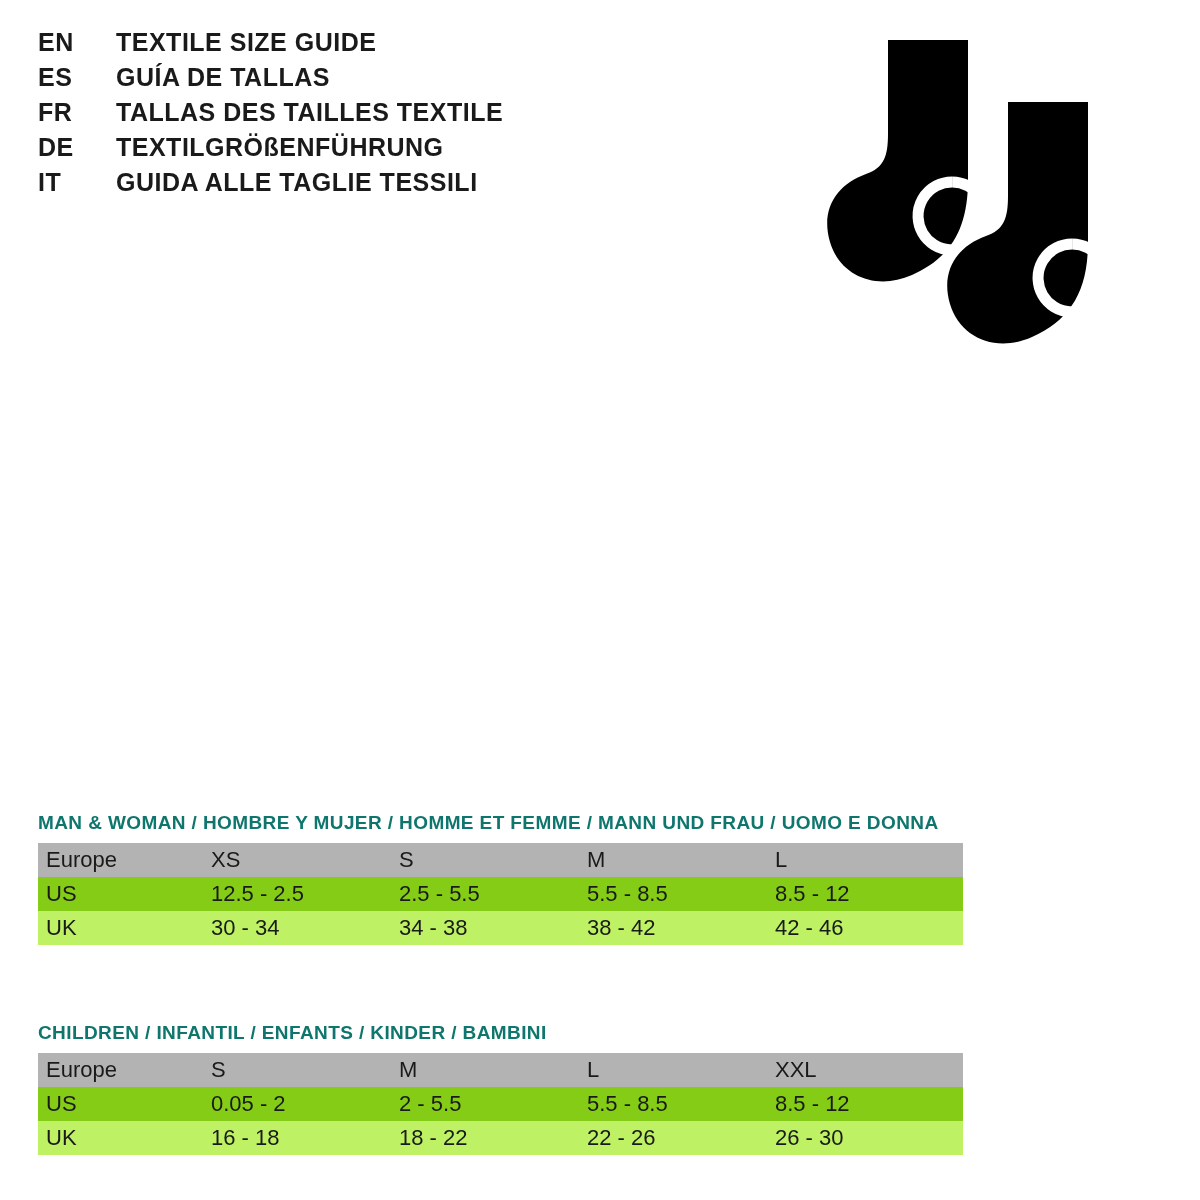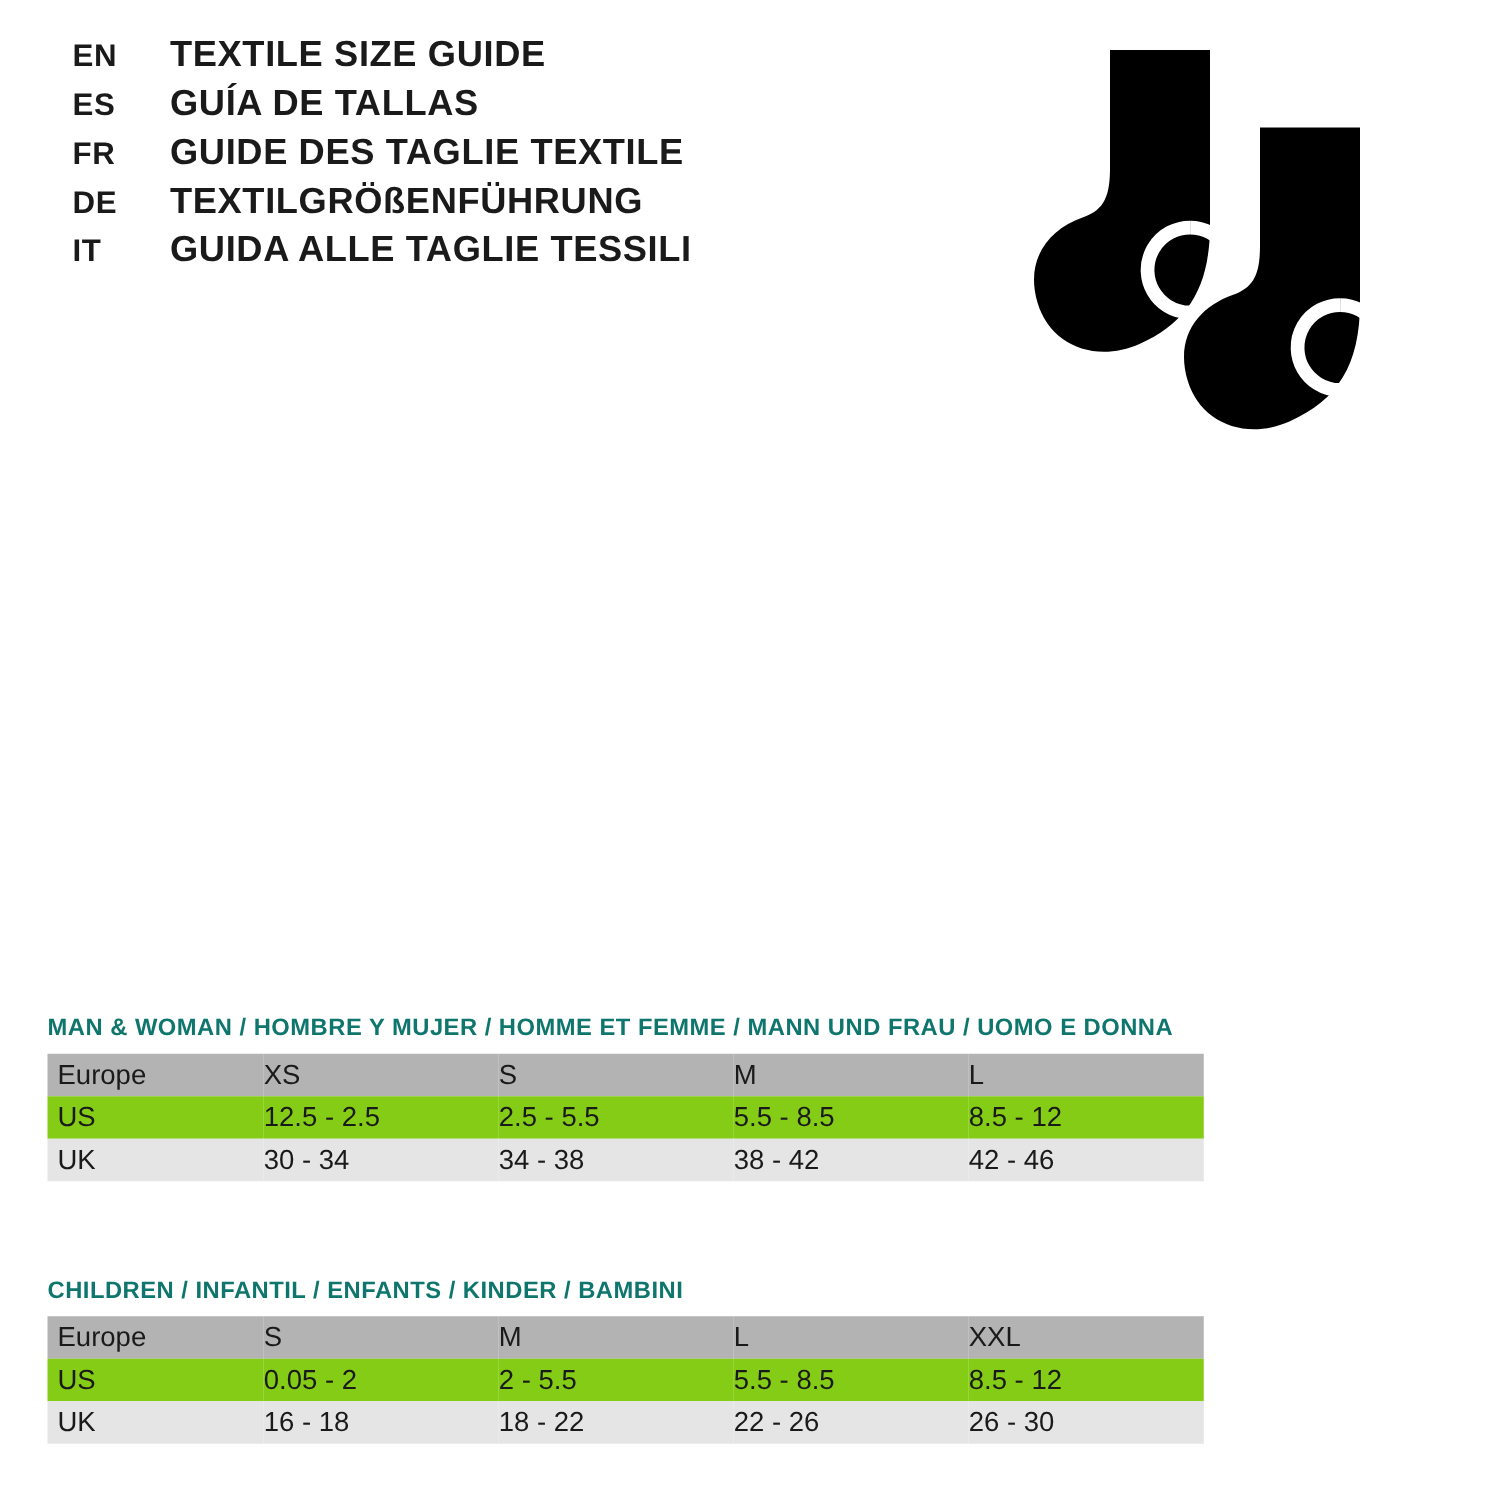--- a/index.html
+++ b/index.html
@@ -15,37 +15,36 @@
     color: #1a1a1a;
     overflow: hidden;
   }
 
   
   .header {
     position: absolute;
     left: 38px;
     top: 28px;
     width: 720px;
-    margin-left: 20px;
   }
   .lang-row {
     display: flex;
     align-items: baseline;
     margin-bottom: 6px;
   }
   .lang-code {
     width: 78px;
     flex: 0 0 78px;
     font-size: 25px;
     font-weight: 700;
     letter-spacing: 0.5px;
     color: #1a1a1a;
   }
   .lang-text {
-    font-size: 29px;
+    font-size: 25px;
     font-weight: 700;
     letter-spacing: 0.5px;
     color: #1a1a1a;
     white-space: nowrap;
   }
   .product-line {
     margin-top: 24px;
     font-size: 25px;
     font-weight: 700;
     letter-spacing: 0.4px;
@@ -99,41 +98,41 @@
   table.size-table td.val {
     text-align: left;
   }
   tr.row-shaded td {
     background: #b3b3b3;
   }
   tr.row-plain td {
     background: #84cc16;
   }
   tr.row-light td {
-    background: #e5e5e5;
+    background: #bef264;
   }
 </style>
 </head>
 <body>
 
 <div class="header">
 
   <div class="lang-row">
     <span class="lang-code">EN</span>
     <span class="lang-text">TEXTILE SIZE GUIDE</span>
   </div>
 
   <div class="lang-row">
     <span class="lang-code">ES</span>
     <span class="lang-text">GUÍA DE TALLAS</span>
   </div>
 
   <div class="lang-row">
     <span class="lang-code">FR</span>
-    <span class="lang-text">GUIDE DES TAGLIE TEXTILE</span>
+    <span class="lang-text">TALLAS DES TAILLES TEXTILE</span>
   </div>
 
   <div class="lang-row">
     <span class="lang-code">DE</span>
     <span class="lang-text">TEXTILGRÖßENFÜHRUNG</span>
   </div>
 
   <div class="lang-row">
     <span class="lang-code">IT</span>
     <span class="lang-text">GUIDA ALLE TAGLIE TESSILI</span>

